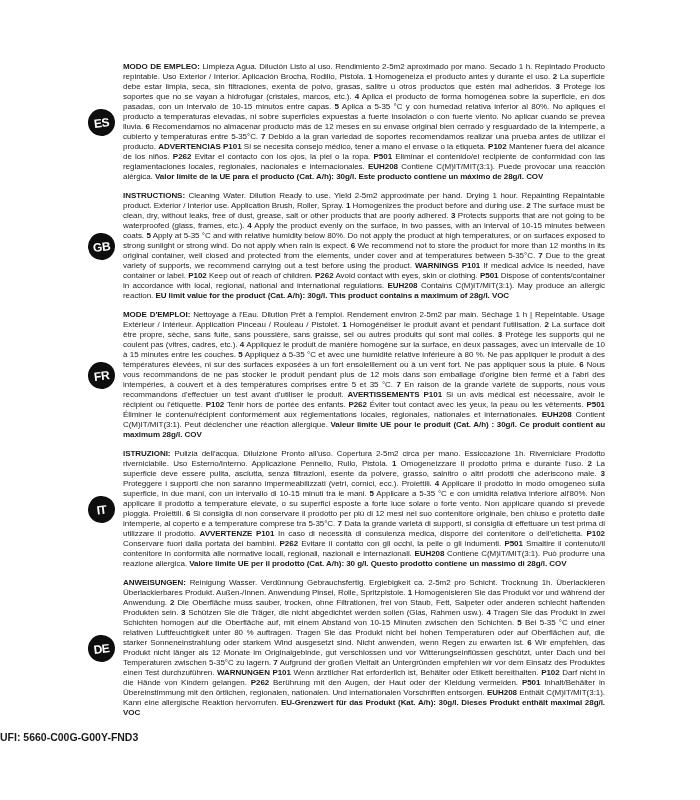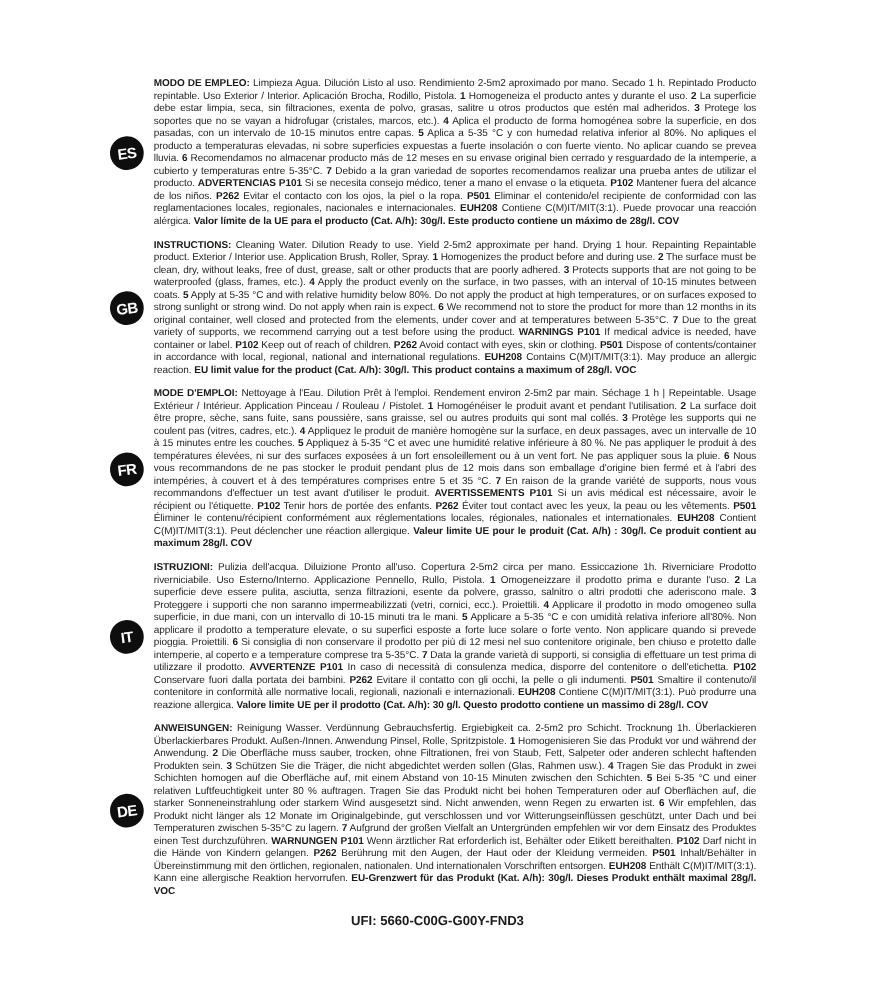--- a/index.html
+++ b/index.html
@@ -44,21 +44,20 @@
     flex: 1;
     font-size: 8px;
     line-height: 10px;
     letter-spacing: -0.05px;
     text-align: justify;
     color: #262422;
   }
   .instructions b { font-weight: 700; color: #1c1a18; }
   .footer-row {
     margin-top: 3px;
-    text-align: center;
   }
   .ufi {
     font-size: 10.5px;
     font-weight: 700;
     color: #1c1a18;
     white-space: nowrap;
   }
 </style>
 </head>
 <body>

